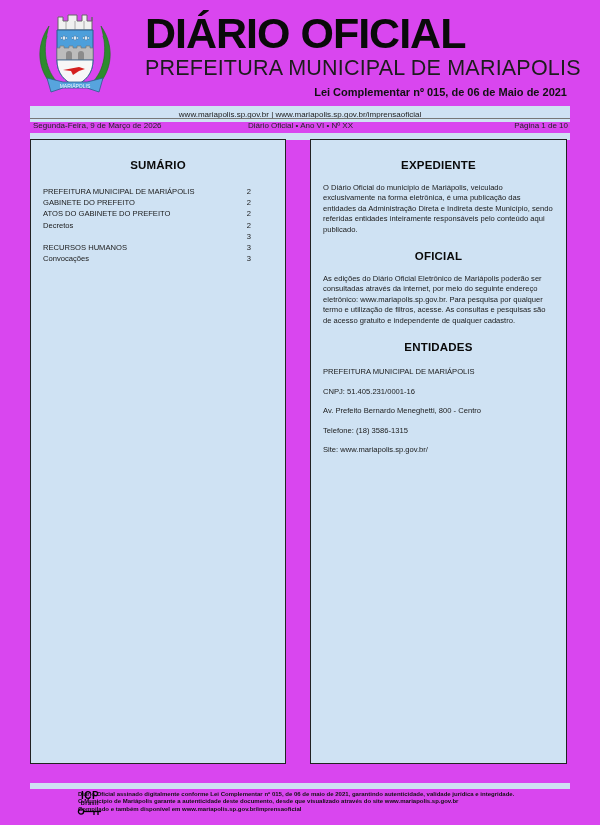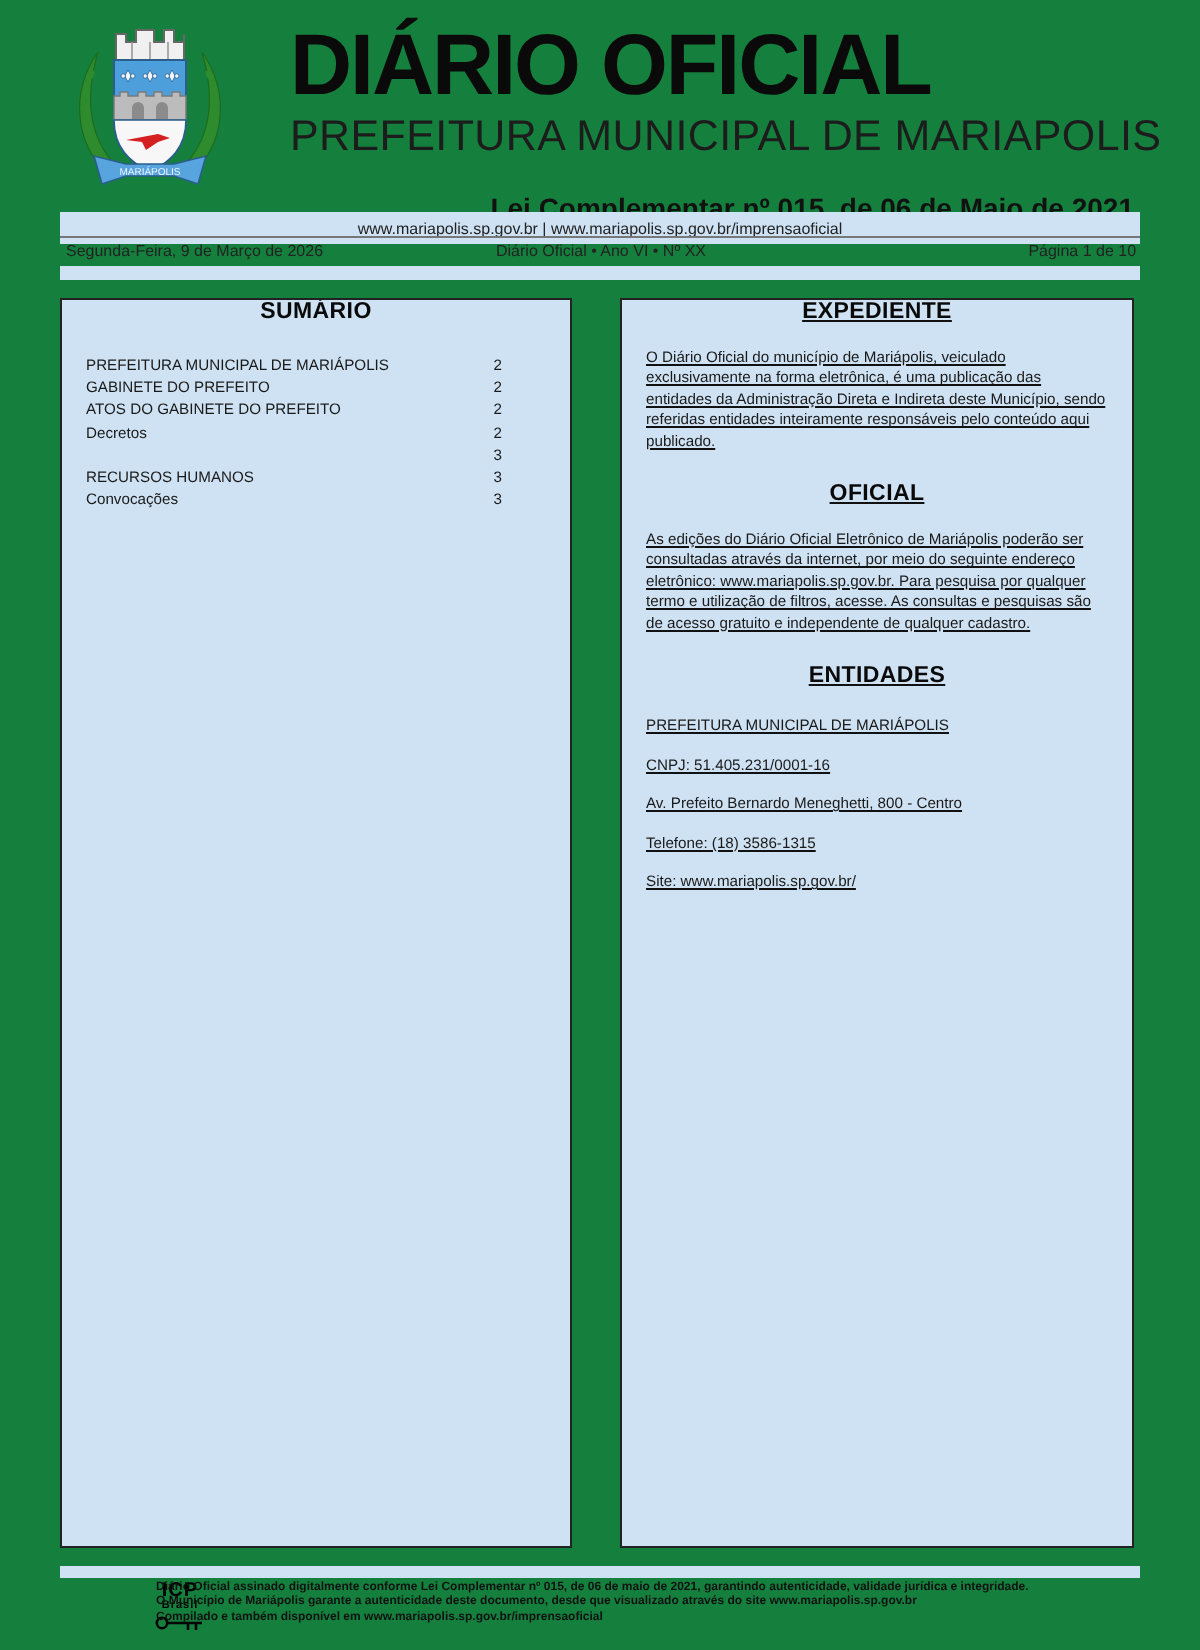--- a/index.html
+++ b/index.html
@@ -1,33 +1,33 @@
 <!DOCTYPE html>
 <html style="--lb: #cfe2f3;"><head>
 <meta charset="utf-8">
 <style>
   * { margin:0; padding:0; box-sizing:border-box; }
   body { background:#fff; font-family:"Liberation Sans", sans-serif; }
   .page {
-    position:relative; width:600px; height:825px; background:#15803d;
+    position:relative; width:600px; height:825px; background:#d946ef;
     overflow:hidden; color:#111;
   }
   
   .crest { position:absolute; left:33px; top:8px; width:84px; height:90px; }
   .masthead { position:absolute; left:145px; top:10px; width:425px; }
   .masthead-title {
     font-size:43px; font-weight:900; letter-spacing:-1px; color:#0a0a0a;
     line-height:46px; white-space:nowrap;
   }
   .masthead-sub {
     font-size:21.5px; font-weight:400; color:#1c1c1c; letter-spacing:0.2px;
     line-height:24px; white-space:nowrap;
   }
   .law-line {
-    position:absolute; right:33px; top:96px; font-size:14px; font-weight:bold;
+    position:absolute; right:33px; top:86px; font-size:11px; font-weight:bold;
     color:#111; text-align:center;
   }
   
   .url-bar {
     position:absolute; left:30px; top:106px; width:540px; height:16px;
     background:var(--lb); display:flex; align-items:center; justify-content:center;
     font-size:8px; color:#222;
   }
   .date-row {
     position:absolute; left:30px; top:118px; width:540px; height:14px;
@@ -36,25 +36,25 @@
   }
   .date-row .left   { flex:1; text-align:left;  padding-left:3px; }
   .date-row .center { flex:1.4; text-align:center; }
   .date-row .right  { flex:1; text-align:right; padding-right:2px; }
   .thin-bar {
     position:absolute; left:30px; top:133px; width:540px; height:7px;
     background:var(--lb);
   }
   
   .panel {
-    position:absolute; top:149px; height:625px; background:var(--lb);
-    border:1.5px solid #222; padding:0 12px 0 12px; overflow:hidden;
+    position:absolute; top:139px; height:625px; background:var(--lb);
+    border:1.5px solid #222; padding:19px 12px 0 12px; overflow:hidden;
   }
   .panel.left  { left:30px;  width:256px; }
-  .panel.right { left:310px; width:257px;text-decoration:underline; }
+  .panel.right { left:310px; width:257px; }
   .panel-title {
     text-align:center; font-size:11.5px; font-weight:bold; color:#0a0a0a;
     letter-spacing:0.2px;
   }
   .panel-title.mt { margin-top:15px; }
   .body-par {
     margin-top:12px; font-size:7.6px; line-height:10.4px; color:#1a1a1a;
     text-align:left;
   }
   

